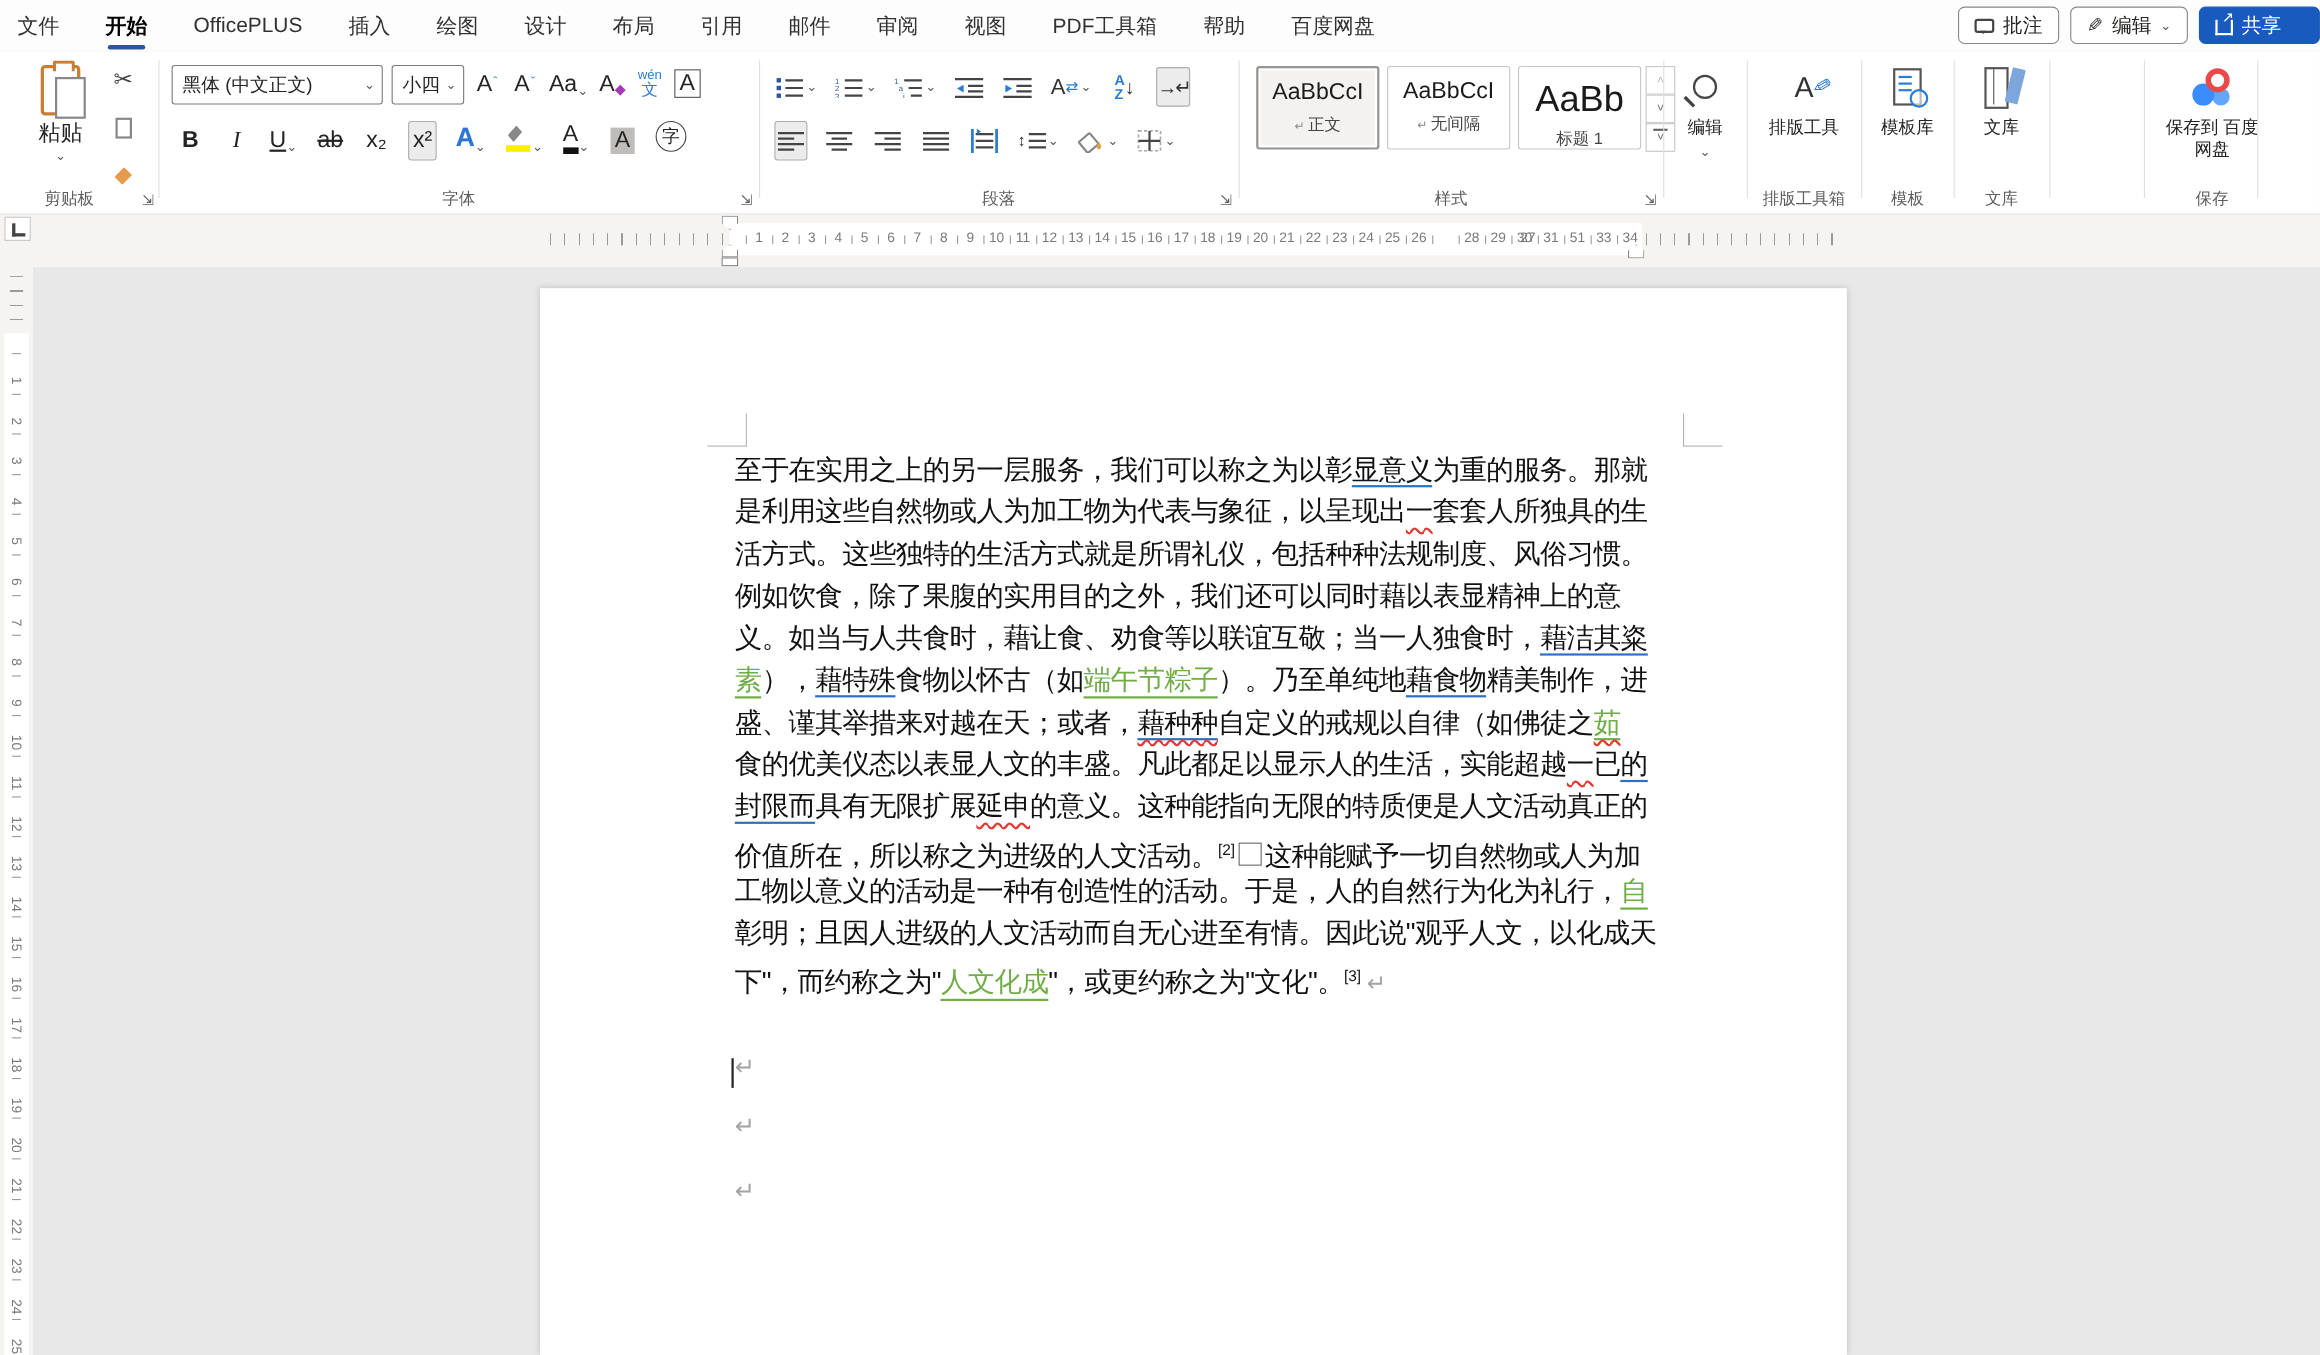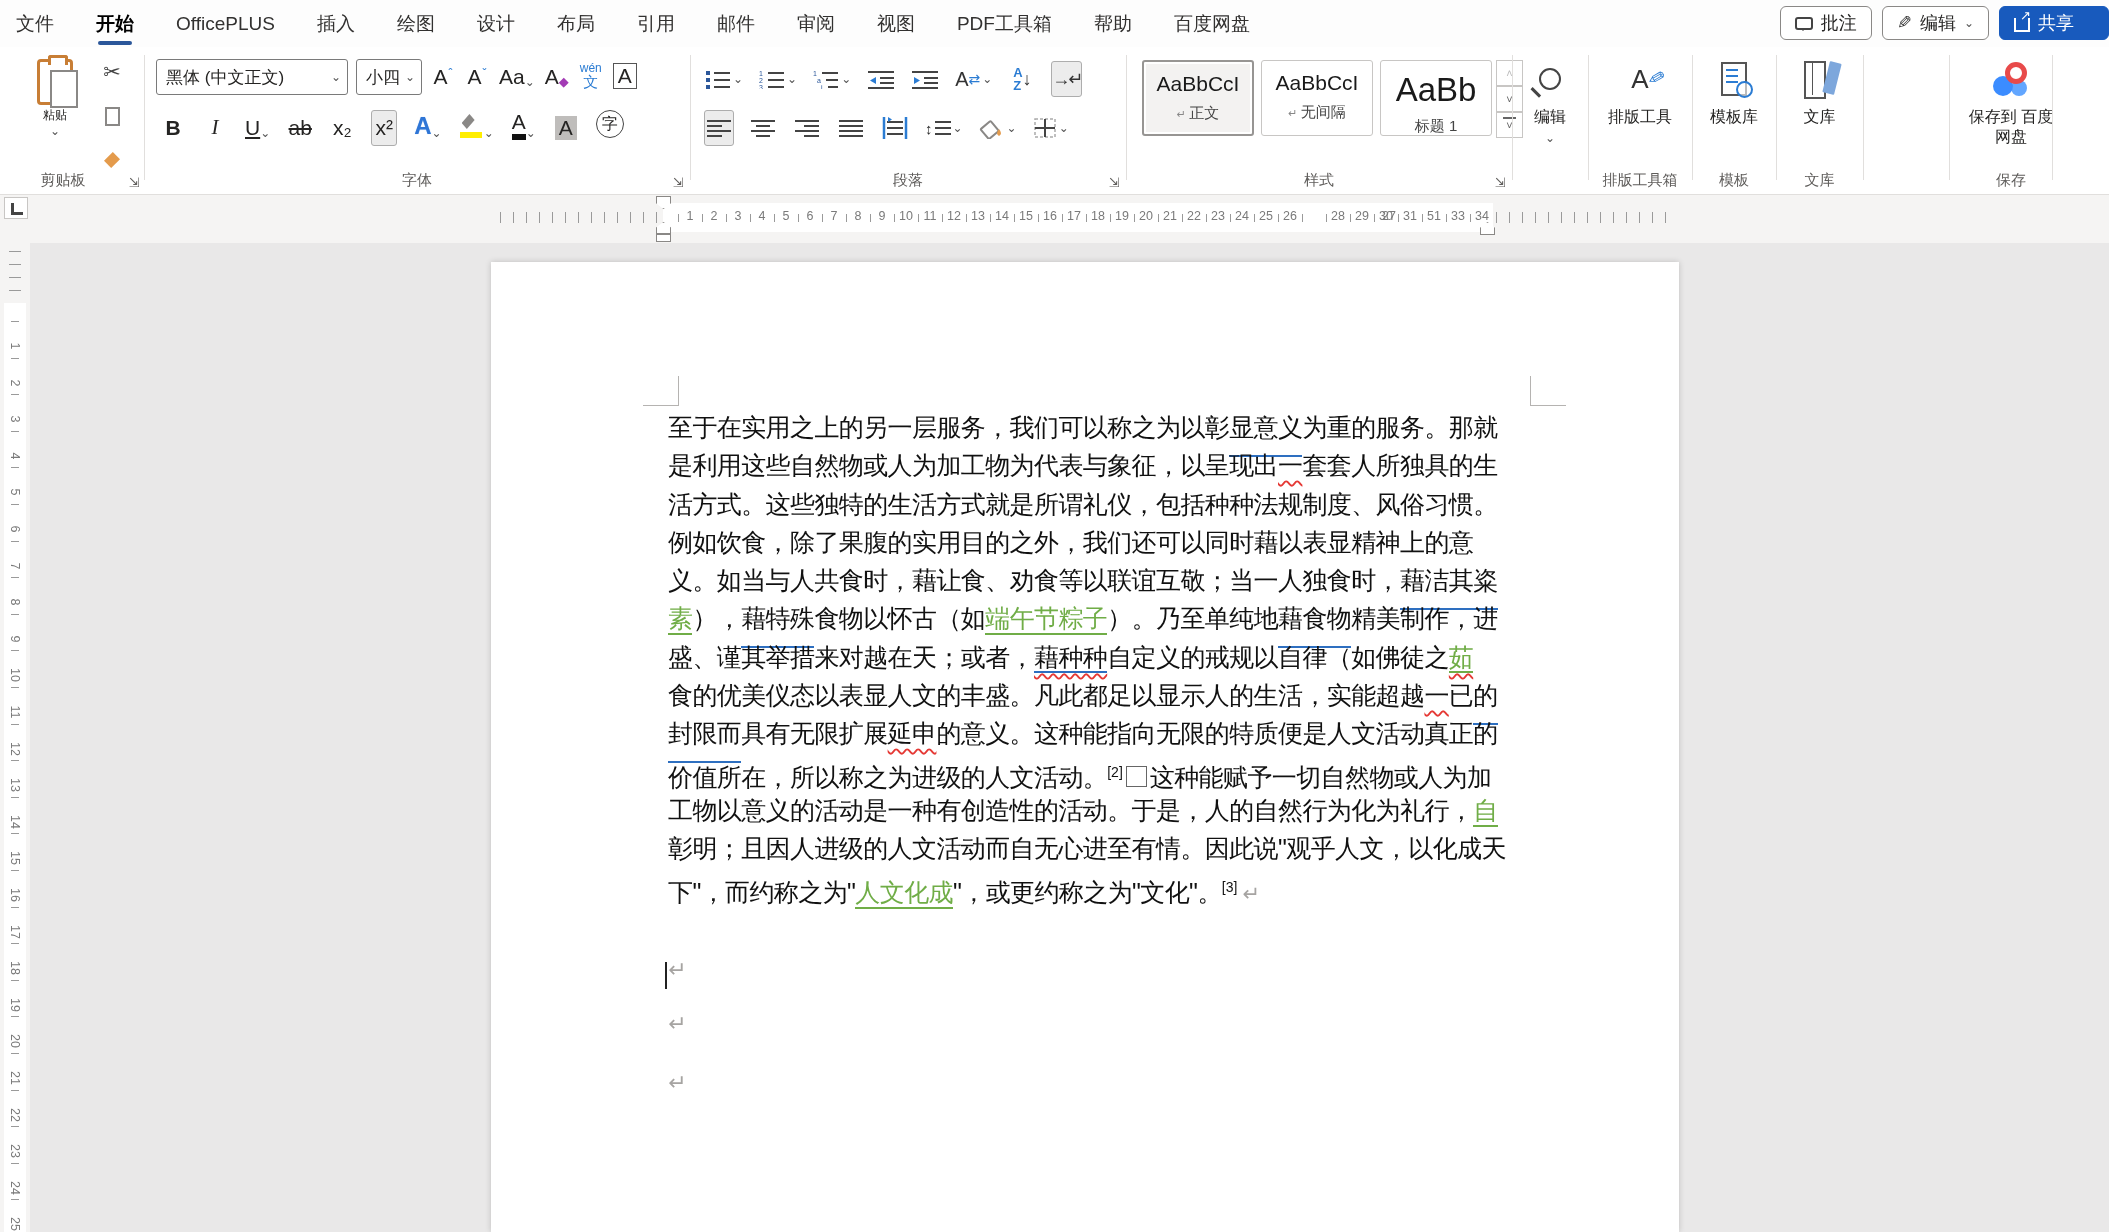--- a/index.html
+++ b/index.html
@@ -28,21 +28,21 @@
   .vdiv { position:absolute; top:8px; height:125px; width:1px; background:#e1dfdd; }
   .grp-label { position:absolute; bottom:5px; left:0; right:0; text-align:center; font-size:15px; color:#5f5d5b; white-space:nowrap; }
   .launcher { position:absolute; bottom:5px; right:4px; font-size:13px; color:#5f5d5b; }
   .grp { position:absolute; top:0; height:148px; }
 
   
   .paste-btn { position:absolute; left:22px; top:8px; width:66px; height:118px; text-align:center; border-radius:4px; }
   .clip-ic { width:36px; height:46px; border:3px solid #c87e35; border-radius:4px; margin:4px auto 2px; position:relative; }
   .clip-ic::before { content:""; position:absolute; top:-7px; left:8px; width:14px; height:7px; border:3px solid #c87e35; border-bottom:none; border-radius:3px 3px 0 0; background:#fff; }
   .clip-ic::after { content:""; position:absolute; right:-8px; top:8px; width:24px; height:34px; background:#fff; border:2px solid #8a8886; }
-  .paste-txt { font-size:12px; color:#252423; }
+  .paste-txt { font-size:20px; color:#252423; }
   .mini-col { position:absolute; left:96px; top:10px; display:flex; flex-direction:column; gap:14px; align-items:center; }
   .mini-btn { width:32px; height:30px; display:flex; align-items:center; justify-content:center; }
   .scissors { font-size:21px; color:#444; }
   .copy-ic { width:15px; height:19px; border:2px solid #8a8886; background:#fff; position:relative; }
   .copy-ic::before { content:""; position:absolute; left:4px; top:-6px; width:15px; height:19px; border:2px solid #bdbbb9; background:#fff; z-index:-1; }
   .brush-ic { width:16px; height:16px; background:#e49b4c; clip-path:polygon(0 55%,55% 0,100% 45%,45% 100%); position:relative; }
   .brush-ic::after { content:""; position:absolute; right:-5px; bottom:-5px; width:9px; height:9px; background:#8a8886; clip-path:polygon(0 55%,55% 0,100% 45%,45% 100%); }
 
   
   .combo { border:1px solid #7a7a7a; border-radius:3px; background:#fff; height:36px; display:flex; align-items:center; padding:0 6px 0 9px; font-size:17px; color:#252423; justify-content:space-between; }
@@ -133,21 +133,21 @@
   .vmticks { position:absolute; left:9px; top:8px; width:12px; height:46px; background:repeating-linear-gradient(180deg,#9a9a9a 0 1px,transparent 1px 13px); }
 
   
   .docarea { position:absolute; top:243px; left:30px; width:2079px; height:989px; background:#e9e8e8; }
   .page { position:absolute; left:461px; top:19px; width:1188px; height:970px; background:#fff; box-shadow:0 0 6px rgba(0,0,0,.18); }
   .cropmark { position:absolute; width:36px; height:30px; }
   .cm-tl { left:152px; top:114px; border-right:1.5px solid #b5b3b1; border-bottom:1.5px solid #b5b3b1; }
   .cm-tr { left:1039px; top:114px; border-left:1.5px solid #b5b3b1; border-bottom:1.5px solid #b5b3b1; }
   .doctext { position:absolute; left:177px; top:146px; width:830px; font-size:25px; color:#111; letter-spacing:-0.6px; }
   .dline { height:38.3px; line-height:38.3px; white-space:nowrap; }
-  .run-bu { border-bottom:2.5px solid #2e6fc0; padding-bottom:14px;margin-top:32px; }
+  .run-bu { border-bottom:2.5px solid #2e6fc0; padding-bottom:0;margin-top:32px; }
   .run-gu { color:#70ad47; border-bottom:2.5px solid #70ad47; padding-bottom:1px; }
   .run-sq { text-decoration:underline wavy #e53935 1.5px; text-underline-offset:6px; }
   .run-busq { border-bottom:2.5px solid #2e6fc0; text-decoration:underline wavy #e53935 1.5px; text-underline-offset:7px; }
   .run-gsq { color:#70ad47; border-bottom:2.5px solid #70ad47; text-decoration:underline wavy #e53935 1.5px; text-underline-offset:7px; }
   .run-sup { font-size:14px; vertical-align:9px; letter-spacing:0; }
   .run-box { display:inline-block; width:21px; height:21px; border:1.5px solid #666; vertical-align:-1px; margin:0 3px; }
   .run-mark { color:#a6a4a2; font-size:21px; }
   .pilcrow { position:absolute; color:#a6a4a2; font-size:22px; }
   .caret { position:absolute; width:1.5px; height:27px; background:#222; }
 </style>

